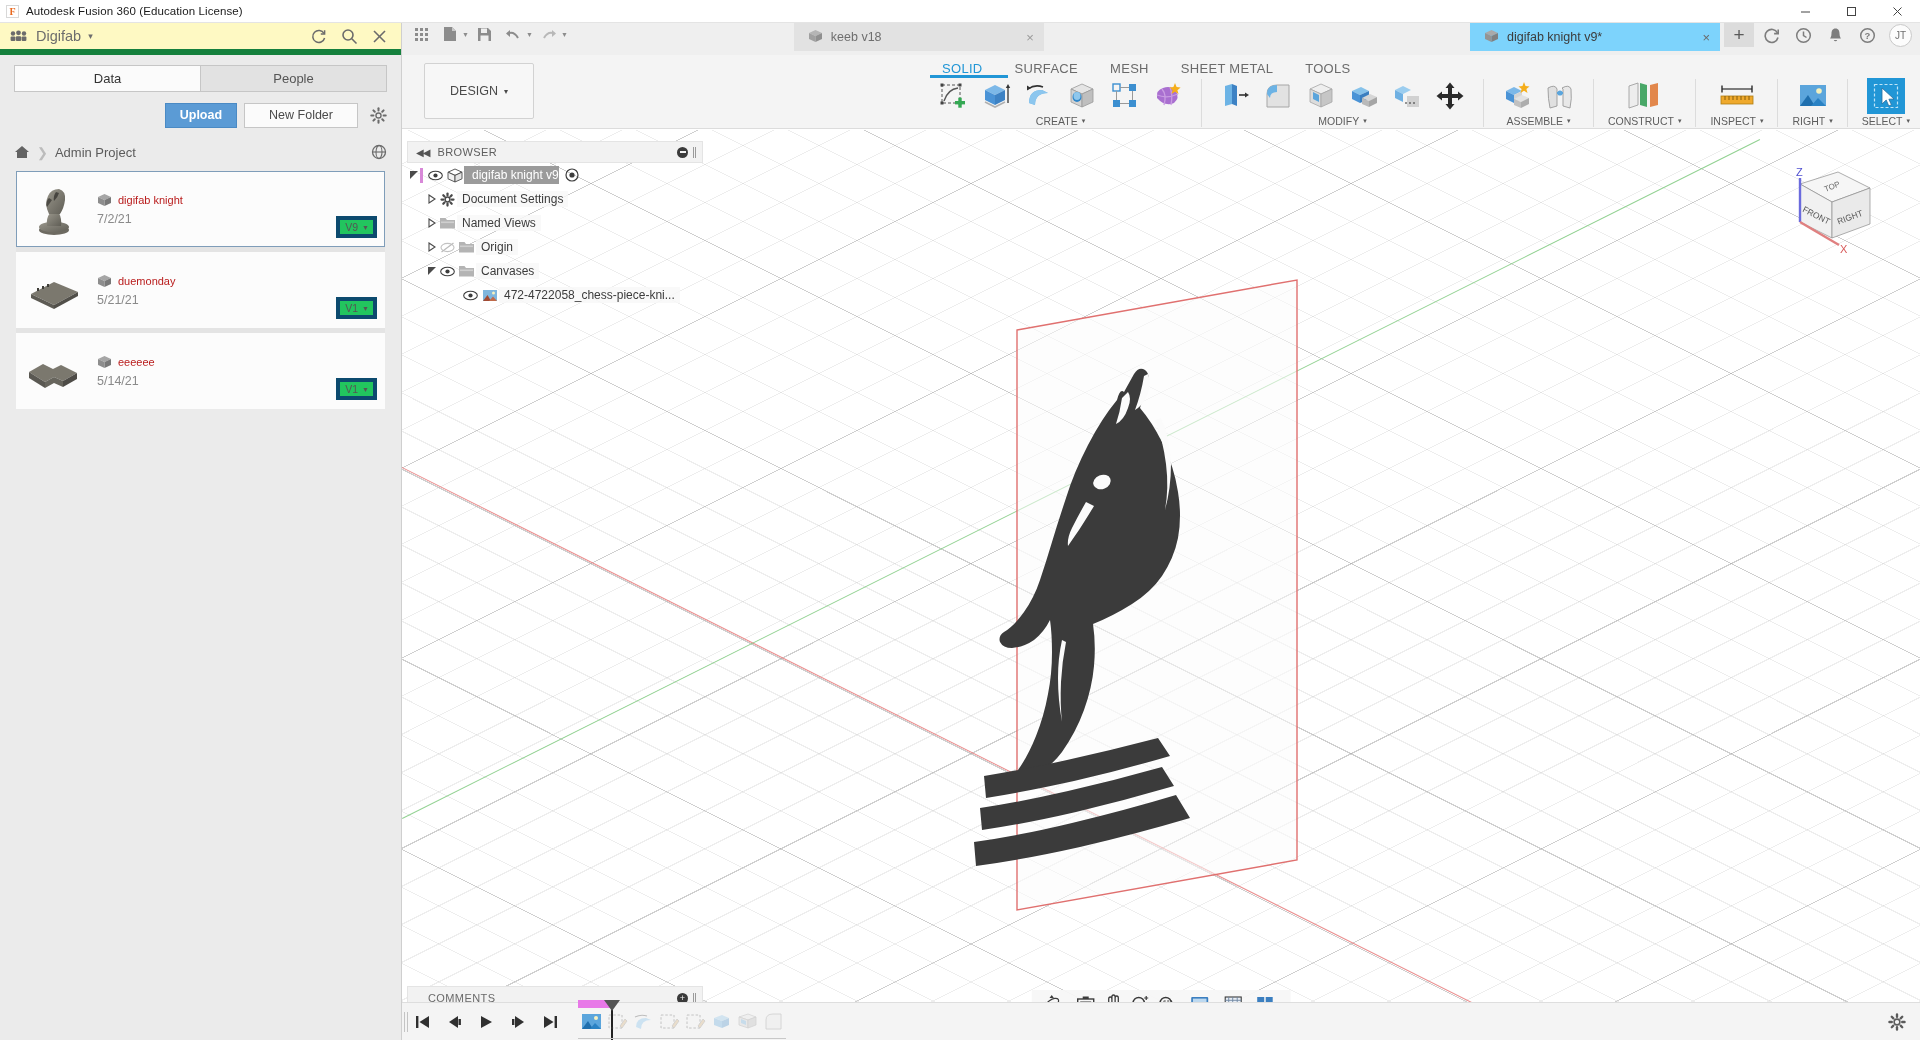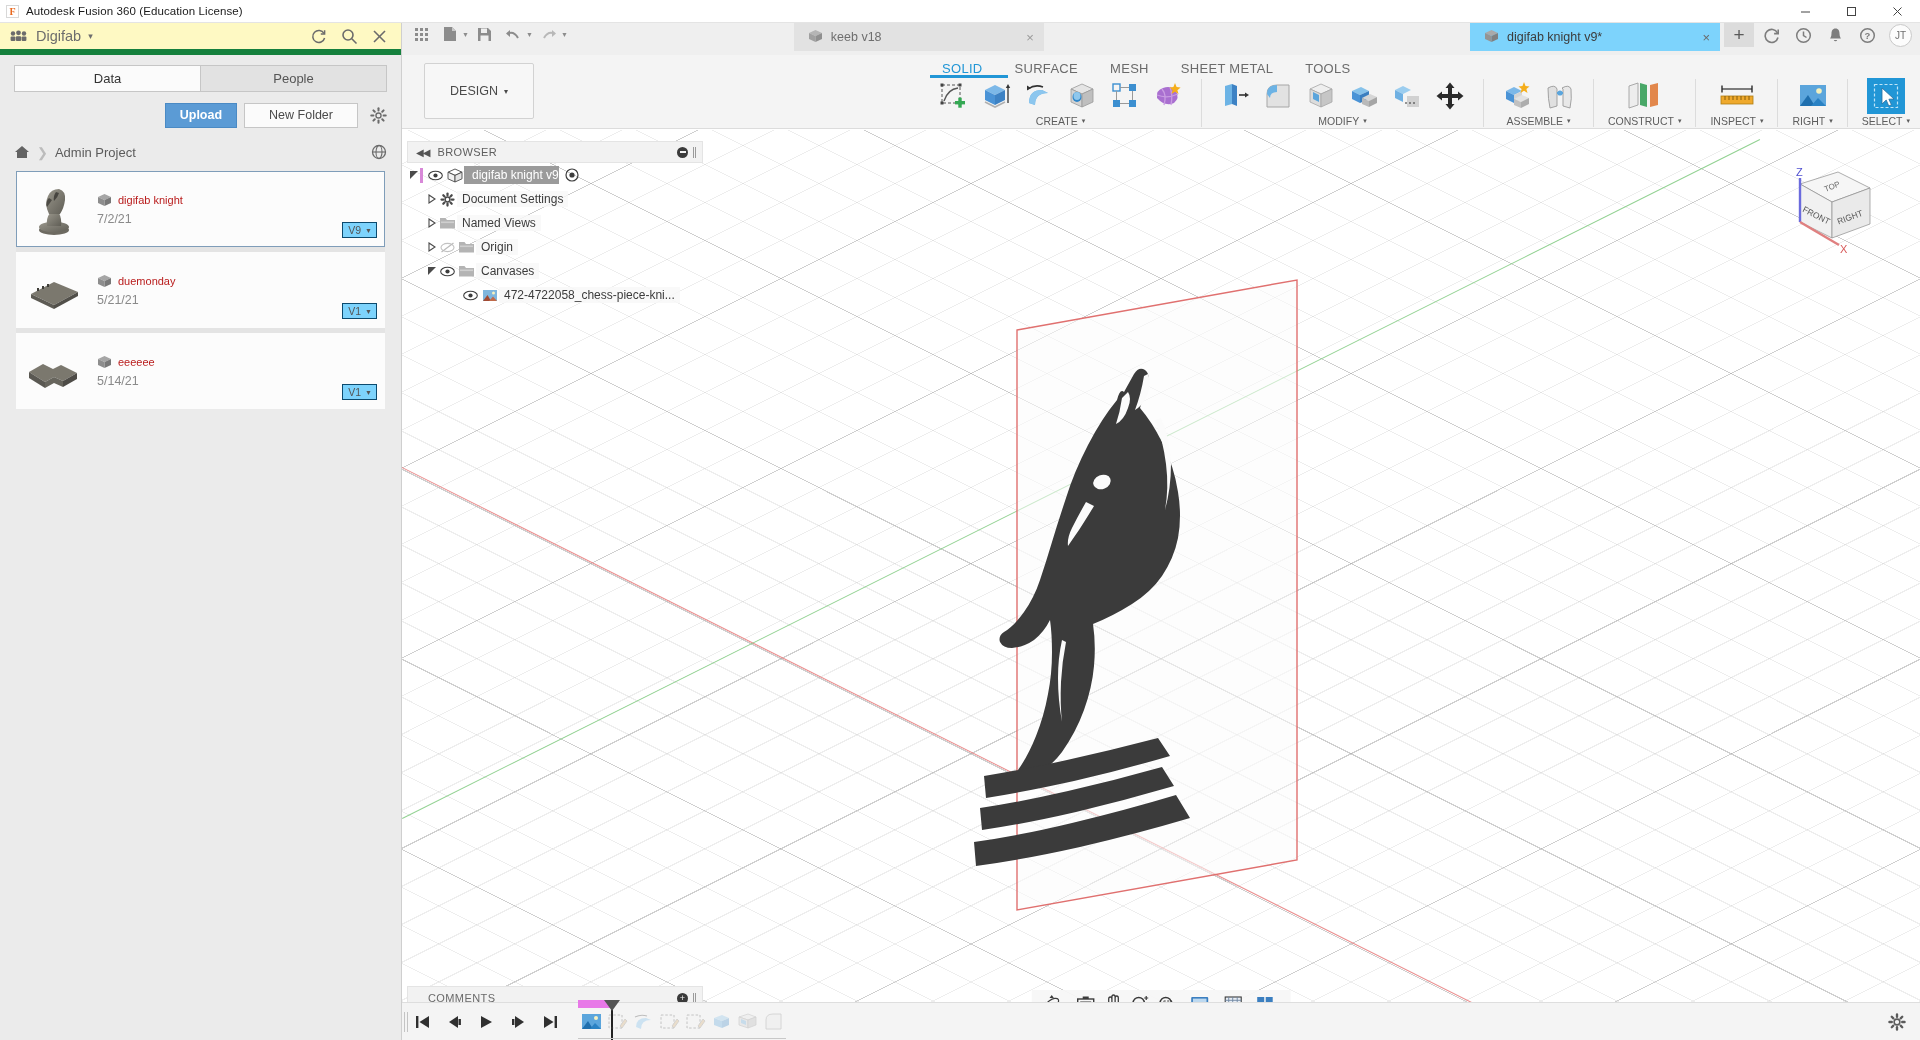--- a/index.html
+++ b/index.html
@@ -87,21 +87,21 @@
     width:66px; height:66px; margin-left:4px; display:flex;
     align-items:center; justify-content:center; flex:none;
   }
   .dp-meta { margin-left:10px; }
   .dp-name-row { display:flex; align-items:center; gap:6px; }
   .dp-cube { display:flex; }
   .dp-name { font-size:11px; font-weight:normal; color:#b91c1c; }
   .dp-date { font-size:12.5px; color:#8a8a8a; margin-top:5px; }
   .dp-ver {
     position:absolute; right:7px; bottom:8px;
-    border:1px solid #0c4a6e; background:#7dd3fc;
+    border:4px solid #0c4a6e; background:#22c55e;
     font-size:10.5px; color:#555; padding:1px 4px 1px 5px;
     display:flex; align-items:center; gap:4px; cursor:pointer;
   }
   .dp-ver .c { font-size:7px; color:#555; }
 
   
   .main { position:absolute; left:402px; top:23px; width:1518px; height:1017px; background:#fff; }
 
   
   .tabstrip { position:relative; height:32px; background:#efefef; display:flex; align-items:flex-start; }

